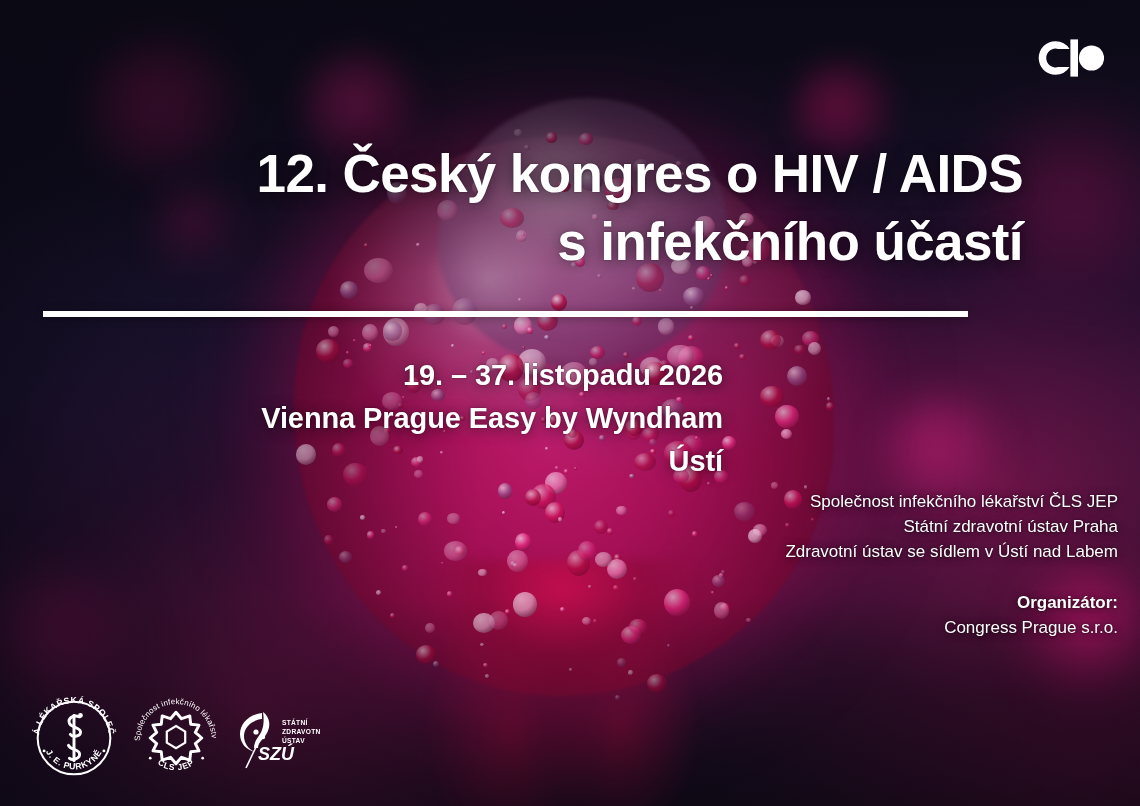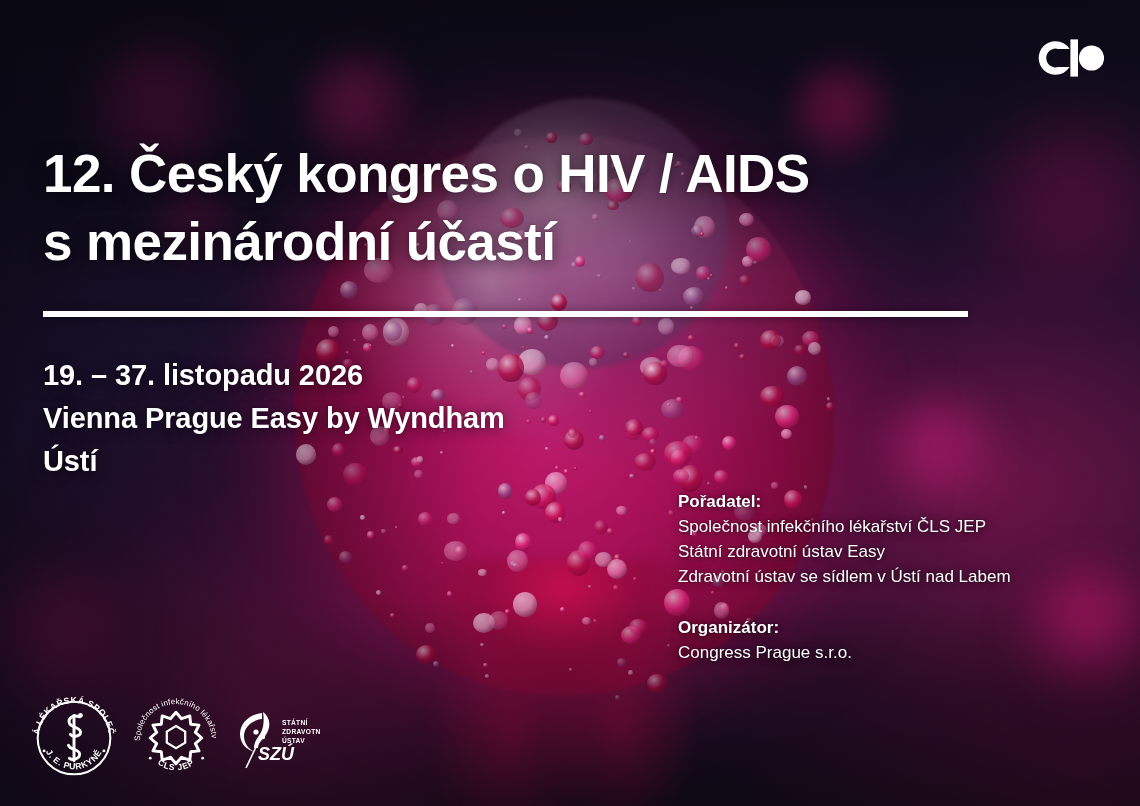--- a/index.html
+++ b/index.html
@@ -10,20 +10,21 @@
   }
   * { box-sizing: border-box; }
 
   .poster {
     position: relative;
     width: 1140px;
     height: 806px;
     overflow: hidden;
     font-family: "Liberation Sans", sans-serif;
     background: #3b82f6;
+    text-align: right;
     -webkit-font-smoothing: antialiased;
   }
 
   
   .bg-base {
     position: absolute;
     inset: 0;
     background:
       radial-gradient(ellipse 620px 520px at 22% 88%, rgba(120,18,70,0.75) 0%, rgba(70,10,45,0.35) 45%, rgba(0,0,0,0) 72%),
       radial-gradient(ellipse 560px 460px at 88% 60%, rgba(150,20,85,0.60) 0%, rgba(70,10,45,0.25) 48%, rgba(0,0,0,0) 75%),
@@ -466,37 +467,36 @@
   <div class="content">
 
     <svg class="cp-logo" viewBox="0 0 74 44">
       <path d="M25.5 5.2a16.8 16.8 0 1 0 0 33.6 16.8 16.8 0 0 0 14.1-7.7h-11.6a9.4 9.4 0 1 1 0-18.2h11.6A16.8 16.8 0 0 0 25.5 5.2z" fill="#ffffff"></path>
       <rect x="40.4" y="3.4" width="7.6" height="37.2" fill="#ffffff"></rect>
       <circle cx="61.5" cy="22" r="12.6" fill="#ffffff"></circle>
     </svg>
 
     <div class="title-block">
       <div class="title-line">12. Český kongres o HIV / AIDS</div>
-      <div class="title-line">s mezinárodní účastí</div>
+      <div class="title-line">s infekčního účastí</div>
     </div>
 
     <div class="divider"></div>
 
     <div class="when-where">
       <div class="ww-line">19. – 37. listopadu 2026</div>
       <div class="ww-line">Vienna Prague Easy by Wyndham</div>
       <div class="ww-line">Ústí</div>
     </div>
 
     <div class="credits">
 
       <div class="credits-group">
-        <div class="credit-head">Pořadatel:</div>
         <div class="credit-line">Společnost infekčního lékařství ČLS JEP</div>
-        <div class="credit-line">Státní zdravotní ústav Easy</div>
+        <div class="credit-line">Státní zdravotní ústav Praha</div>
         <div class="credit-line">Zdravotní ústav se sídlem v Ústí nad Labem</div>
       </div>
 
       <div class="credits-group">
         <div class="credit-head">Organizátor:</div>
         <div class="credit-line">Congress Prague s.r.o.</div>
       </div>
 
     </div>
 

